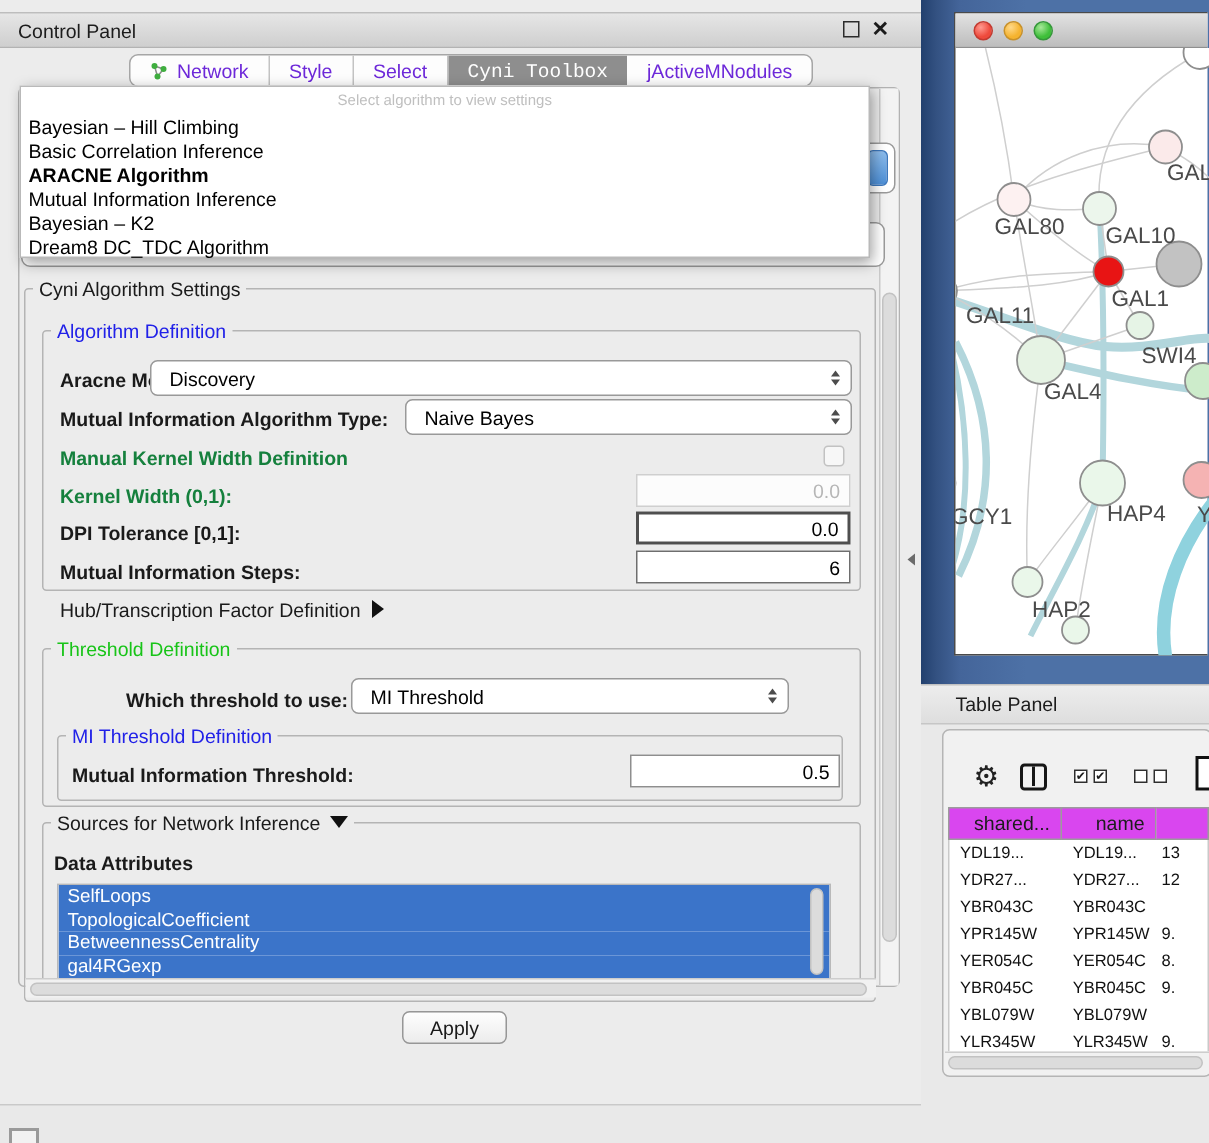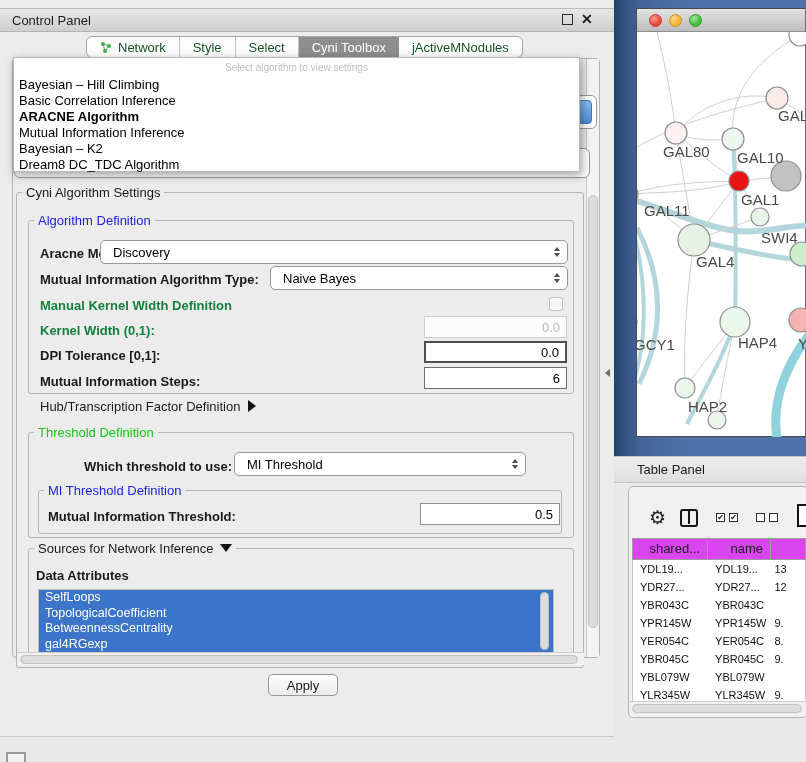--- a/index.html
+++ b/index.html
@@ -12,23 +12,23 @@
   #control-panel { left:0; top:0; width:614px; height:737px; background:#ececec; border-bottom:1px solid #c9c9c9; }
   #cp-titlebar { left:0; top:8px; width:704px; height:24px;
     background:linear-gradient(#e6e6e6,#cfcfcf); border-top:1px solid #bdbdbd; border-bottom:1px solid #b3b3b3;
     display:flex; align-items:center; }
   #cp-title { font-size:13px; color:#1c1c1c; margin-left:12px; }
   #cp-float { left:562px; top:14px; width:11px; height:11px; border:1.6px solid #2b2b2b; background:transparent; }
   #cp-close { left:581px; top:11px; font-size:14px; font-weight:bold; color:#1b1b1b; }
 
   
   #top-tabs { left:86px; top:36px; height:22px; display:flex; background:#fdfdfd; border:1px solid #a6a6a6; border-radius:6px; overflow:hidden; }
-  .tab { display:flex; align-items:center; padding:0 13px; font-size:13px; color:#14532d; border-right:1px solid #c3c3c3; }
+  .tab { display:flex; align-items:center; padding:0 13px; font-size:13px; color:#6d28d9; border-right:1px solid #c3c3c3; }
   .tab:last-child { border-right:none;text-align:right; }
-  .tab.selected { background:#8e8e8e; color:#fff; border-right:none; }
+  .tab.selected { background:#8e8e8e; color:#fff; border-right:none;font-family:Liberation Mono, monospace; }
   .net-ico { width:13px; height:13px; margin-right:5px; }
 
   
   #algo-dropdown { left:13px; top:57px; width:567px; height:115px; background:#fff; border:1px solid #b9b9b9;
      box-shadow:2px 3px 9px rgba(0,0,0,.38); z-index:10; }
   .dd-hint { height:19px; line-height:19px; text-align:center; color:#bfbfbf; font-size:10px; }
   .dd-item { height:16px; line-height:16px; font-size:13px; padding-left:5px; color:#000; white-space:nowrap; }
   .dd-item.sel { font-weight:bold; }
 
   

